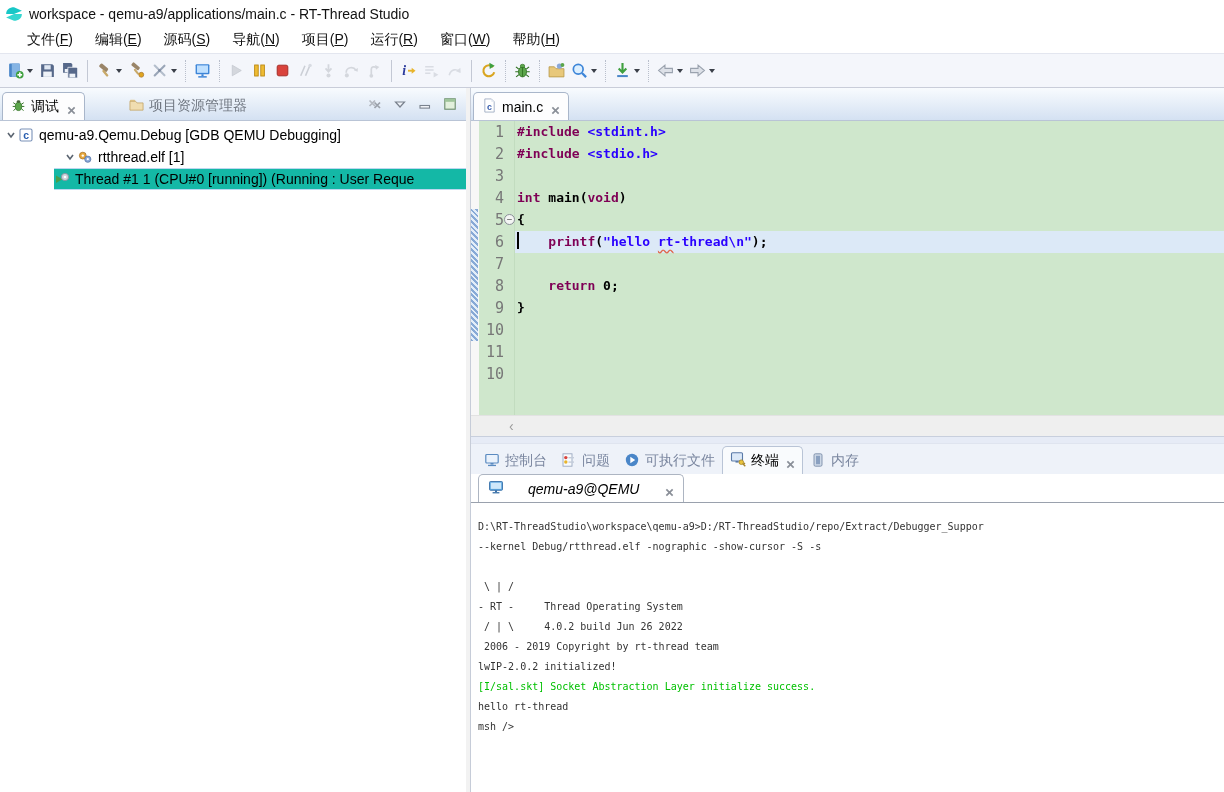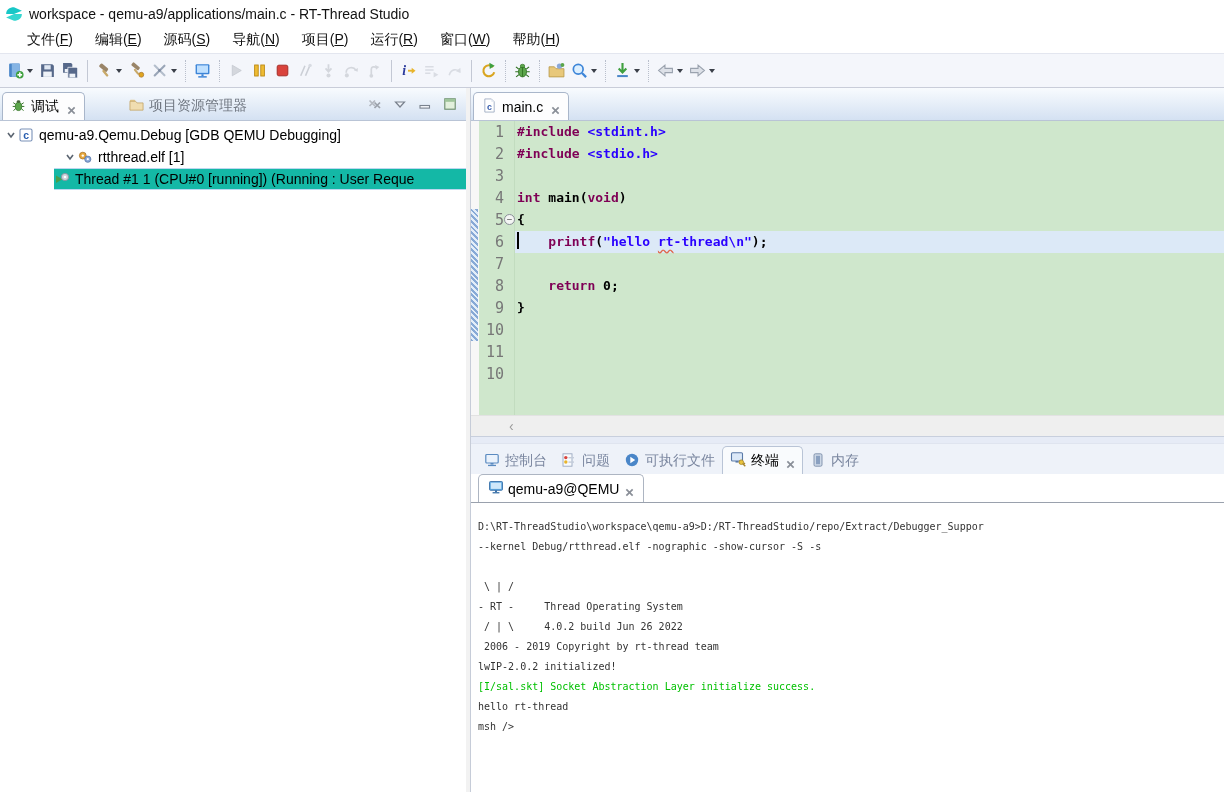--- a/index.html
+++ b/index.html
@@ -80,22 +80,22 @@
 
   
   #bottom-panel { position:absolute; left:0; top:355px; width:753px; height:349px; background:#fff; }
   #btabbar { height:31px; background:#eef2f9; display:flex; align-items:flex-end; padding-left:6px; border-top:1px solid #dfe4ef; }
   .btab { height:26px; display:flex; align-items:center; gap:5px; padding:0 7px; font-size:14px; color:#7b87a0;
     border-radius:5px 5px 0 0; }
   .btab.active { background:#f9fbfd; border:1px solid #b9c4d6; border-bottom:none; color:#000; height:28px; }
   .btab svg.vicon { width:16px; height:16px; }
   .btab .close { width:9px; height:9px; margin-left:2px; }
   #term-tabbar { height:29px; background:#fff; border-bottom:1px solid #9aa1ad; display:flex; align-items:flex-end; padding-left:7px; }
-  .ttab { height:28px; display:flex; align-items:center; gap:4px; padding:0 9px; font-size:14px; color:#000;
-    background:#fff; border:1px solid #adb5c2; border-bottom:none; border-radius:5px 5px 0 0; }
+  .ttab { height:28px; display:flex; align-items:center; gap:24px; padding:0 9px; font-size:14px; color:#000;
+    background:#fff; border:1px solid #adb5c2; border-bottom:none; border-radius:5px 5px 0 0;font-style:italic; }
   .ttab svg.vicon { width:16px; height:16px; }
   .ttab .close { width:9px; height:9px; margin-left:2px; }
   #term-content { padding:14px 0 0 7px; font-family:"DejaVu Sans Mono",monospace; font-size:10px; line-height:20px;
     color:#333; white-space:pre; overflow:hidden; height:289px; }
   .tline.green { color:#00c000; }
 </style>
 </head>
 <body>
 
 <div id="stage">

